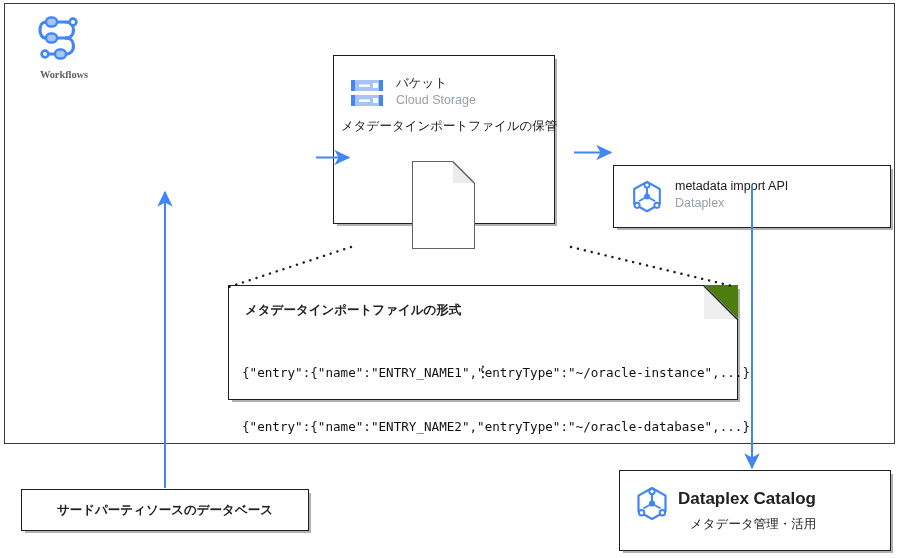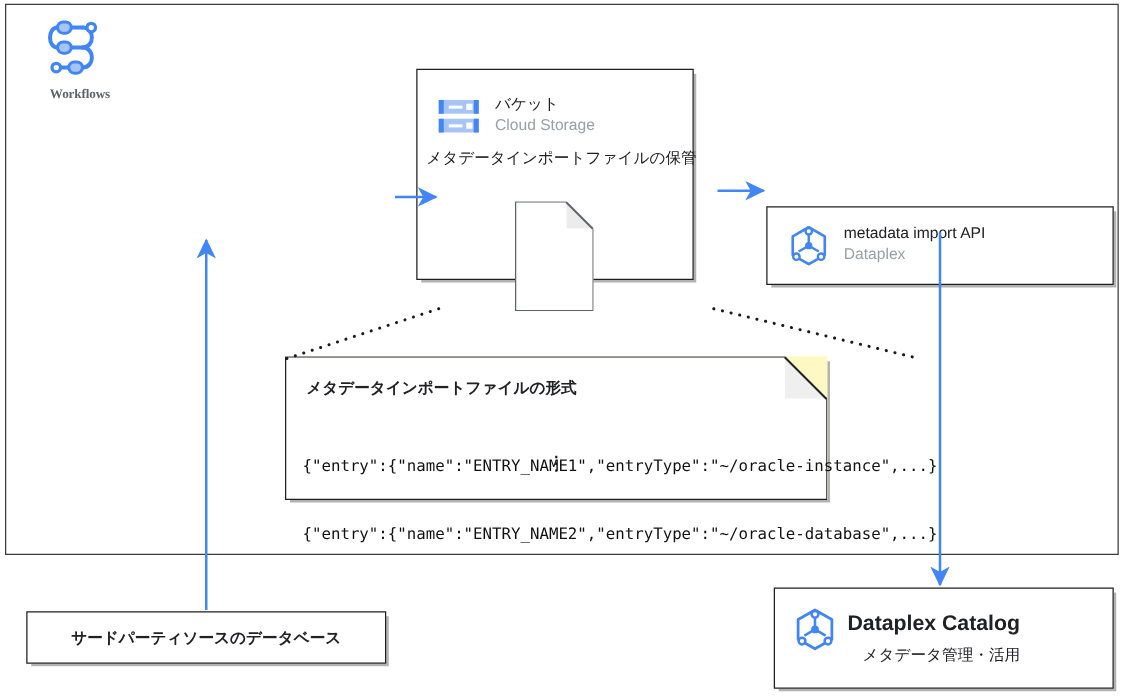--- a/index.html
+++ b/index.html
@@ -75,23 +75,23 @@
     top: 470px;
     width: 272px;
     height: 81px;
   }
 
   
   .note-box {
     position: absolute;
     left: 228px;
     top: 285px;
-    width: 434px;
+    width: 510px;
     height: 115px;
-    background: #fef9c3;
+    background: #4d7c0f;
     box-sizing: border-box;
     box-shadow: 3px 3px 0 -1px rgba(0,0,0,0.30);
   }
   .note-box .note-body {
     position: absolute;
     inset: 0;
     border: 1.5px solid #1f1f1f;
     box-sizing: border-box;
     clip-path: polygon(0 0, calc(100% - 34px) 0, 100% 34px, 100% 100%, 0 100%);
     background: #ffffff;

